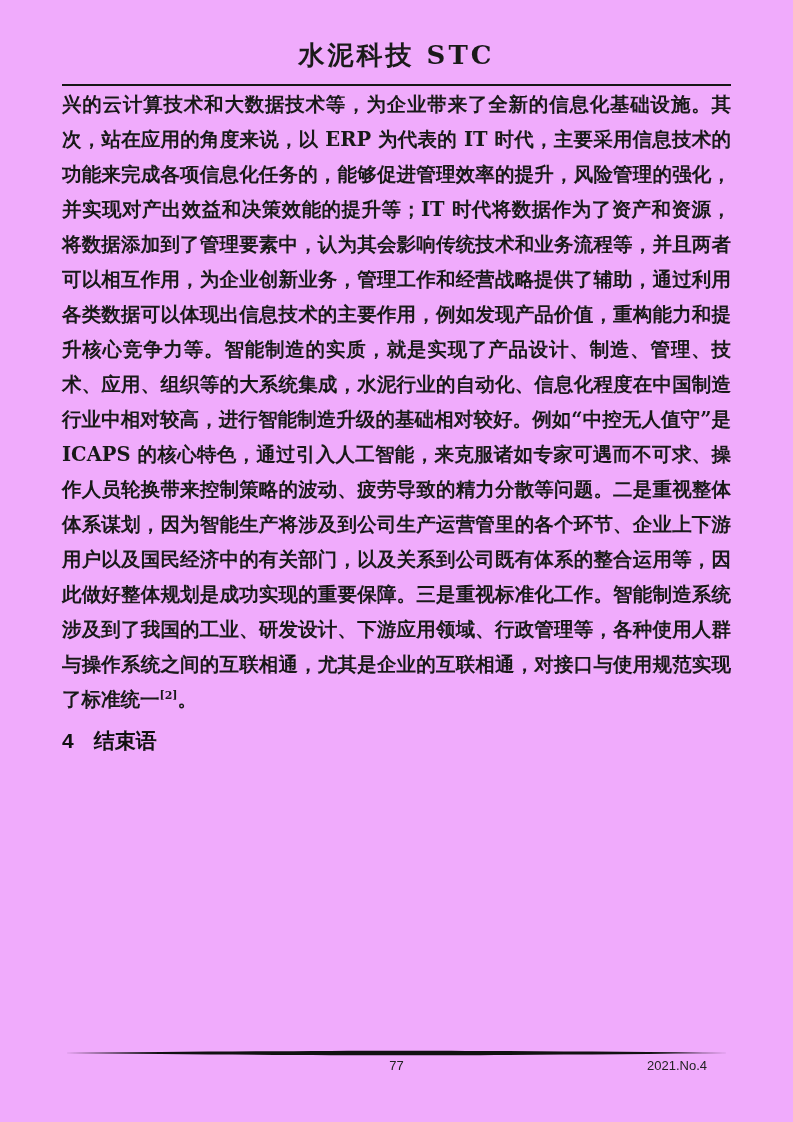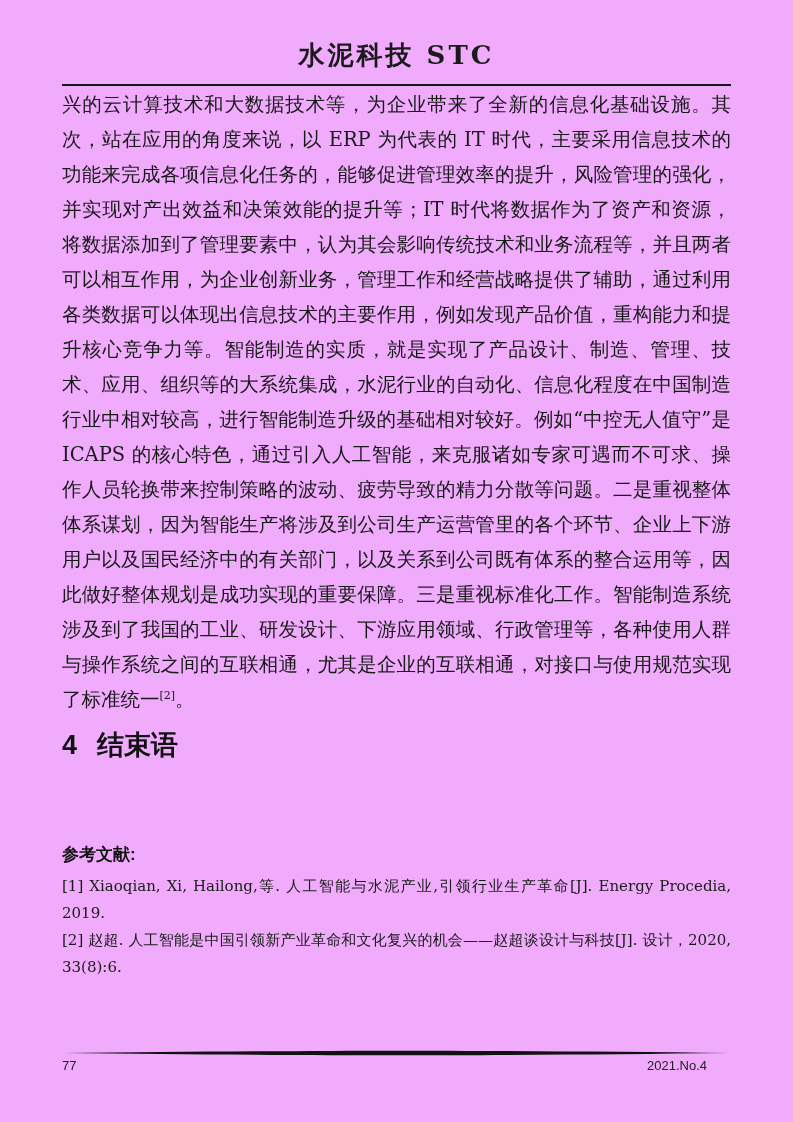--- a/index.html
+++ b/index.html
@@ -29,31 +29,32 @@
   }
   
   .page-main { margin: 0 62px; }
   .body-para {
     margin: 0;
     font-size: 19.5px;
     line-height: 35px;
     text-align: justify;
     text-justify: inter-ideograph;
     color: #191919;
+    font-weight: bold;
   }
   .body-para.continued { margin-top: 1px; }
   sup.cite {
     font-size: 11px;
     line-height: 0;
     vertical-align: super;
   }
   .section-heading {
     margin: 10px 0 8px 0;
     font-family: "Liberation Sans", sans-serif;
-    font-size: 27px;
+    font-size: 21px;
     font-weight: bold;
     color: #111;
   }
   .section-heading .sec-num { margin-right: 20px; }
   .body-para.indent { text-indent: 2em; line-height: 36px; }
   
   .references { margin-top: 80px; }
   .ref-heading {
     font-family: "Liberation Sans", sans-serif;
     font-size: 17px;
@@ -75,20 +76,21 @@
     right: 62px;
     top: 1050px;
   }
   .footer-rule { display: block; width: 100%; height: 6px; }
   .footer-row {
     position: relative;
     margin-top: 2px;
     font-family: "Liberation Sans", sans-serif;
     font-size: 13px;
     color: #222;
+    text-align: center;
   }
   .issue-label {
     position: absolute;
     right: 24px;
     top: 0;
   }
 </style>
 </head>
 <body>
 
@@ -99,25 +101,20 @@
     <div class="header-rule"></div>
   </header>
 
   <main class="page-main">
 
     <p class="body-para continued"><span>兴的云计算技术和大数据技术等，为企业带来了全新的信息化基础设施。其次，站在应用的角度来说，以 ERP 为代表的 IT 时代，主要采用信息技术的功能来完成各项信息化任务的，能够促进管理效率的提升，风险管理的强化，并实现对产出效益和决策效能的提升等；IT 时代将数据作为了资产和资源，将数据添加到了管理要素中，认为其会影响传统技术和业务流程等，并且两者可以相互作用，为企业创新业务，管理工作和经营战略提供了辅助，通过利用各类数据可以体现出信息技术的主要作用，例如发现产品价值，重构能力和提升核心竞争力等。智能制造的实质，就是实现了产品设计、制造、管理、技术、应用、组织等的大系统集成，水泥行业的自动化、信息化程度在中国制造行业中相对较高，进行智能制造升级的基础相对较好。例如“中控无人值守”是 ICAPS 的核心特色，通过引入人工智能，来克服诸如专家可遇而不可求、操作人员轮换带来控制策略的波动、疲劳导致的精力分散等问题。二是重视整体体系谋划，因为智能生产将涉及到公司生产运营管里的各个环节、企业上下游用户以及国民经济中的有关部门，以及关系到公司既有体系的整合运用等，因此做好整体规划是成功实现的重要保障。三是重视标准化工作。智能制造系统涉及到了我国的工业、研发设计、下游应用领域、行政管理等，各种使用人群与操作系统之间的互联相通，尤其是企业的互联相通，对接口与使用规范实现了标准统一</span><sup class="cite">[2]</sup><span>。</span></p>
 
     <h2 class="section-heading"><span class="sec-num">4</span><span class="sec-title">结束语</span></h2>
 
 
-    <section class="references">
-      <div class="ref-heading">参考文献:</div>
-      <p class="ref-item">[1] Xiaoqian, Xi, Hailong,等. 人工智能与水泥产业,引领行业生产革命[J]. Energy Procedia, 2019.</p>
-      <p class="ref-item">[2] 赵超. 人工智能是中国引领新产业革命和文化复兴的机会——赵超谈设计与科技[J]. 设计，2020, 33(8):6.</p>
-    </section>
 
   </main>
 
   <footer class="page-footer">
     <svg class="footer-rule" viewBox="0 0 669 6" preserveAspectRatio="none" xmlns="http://www.w3.org/2000/svg">
       <path d="M2 3 C 120 1.9, 250 0.7, 335 0.7 C 430 0.7, 560 1.9, 667 3 C 560 4.3, 430 5.3, 335 5.3 C 250 5.3, 120 4.3, 2 3 Z" fill="#111111"></path>
     </svg>
     <div class="footer-row">
       <span class="page-num">77</span>
       <span class="issue-label">2021.No.4</span>

